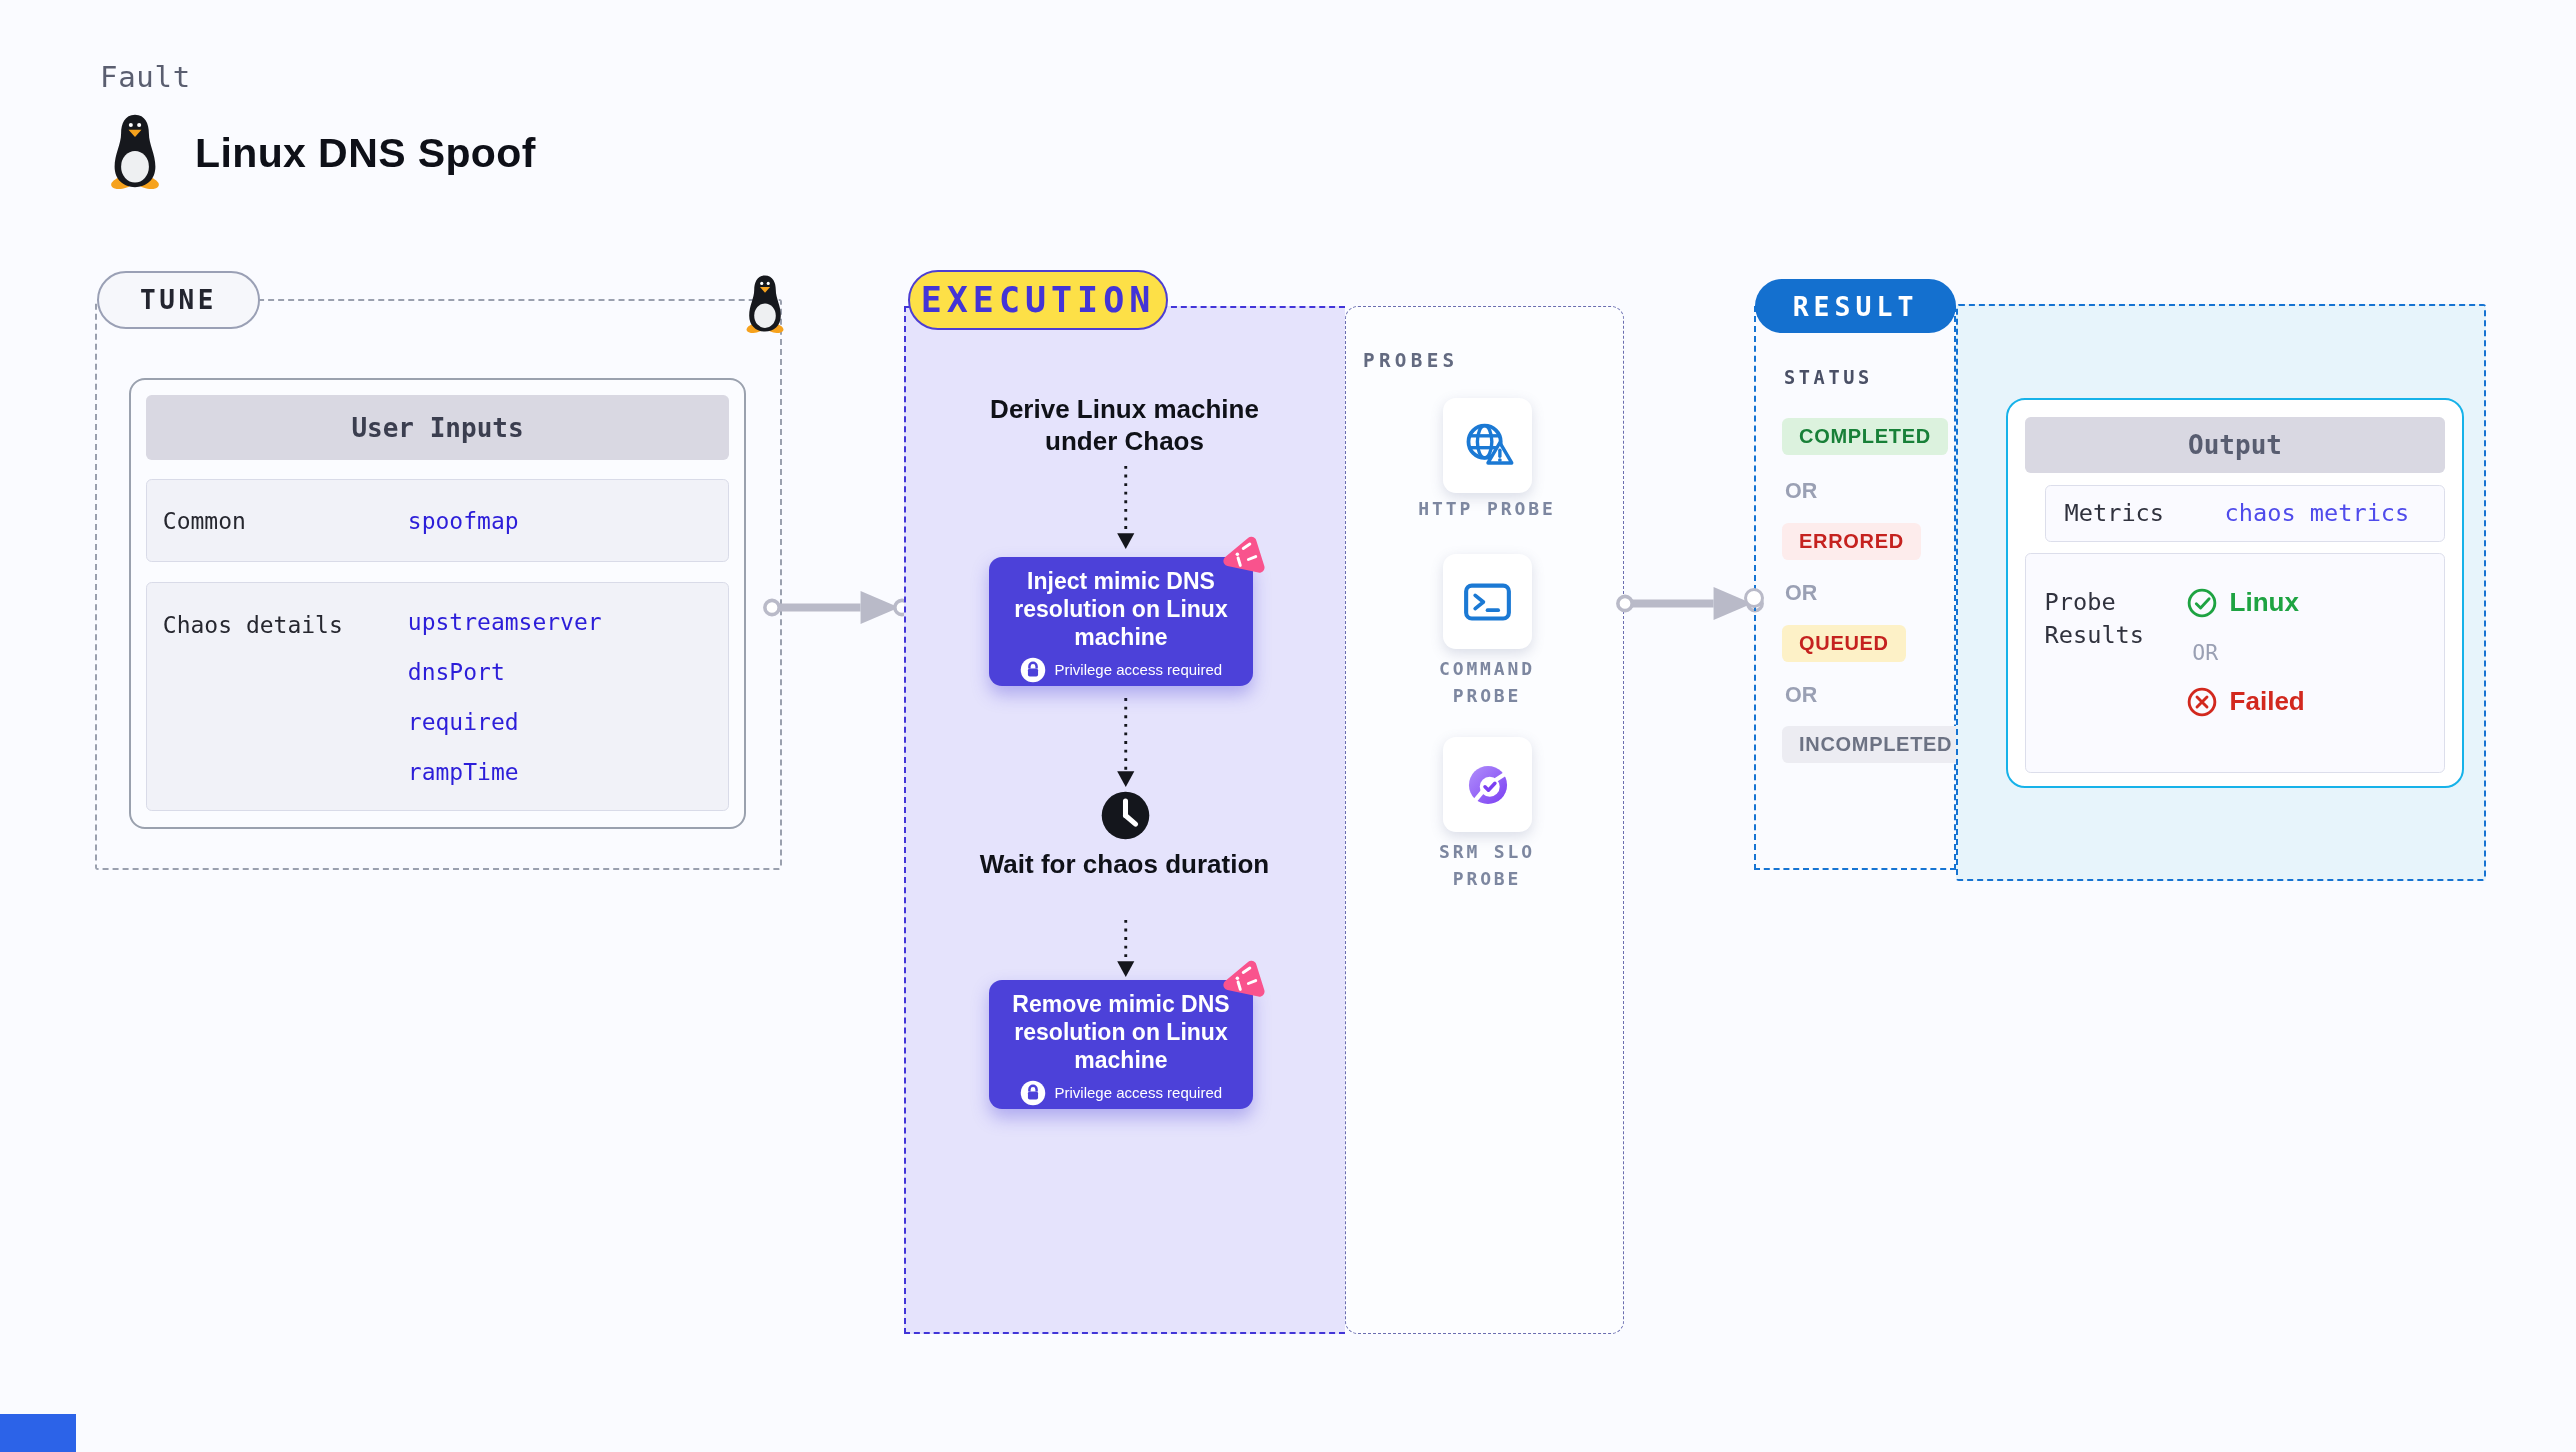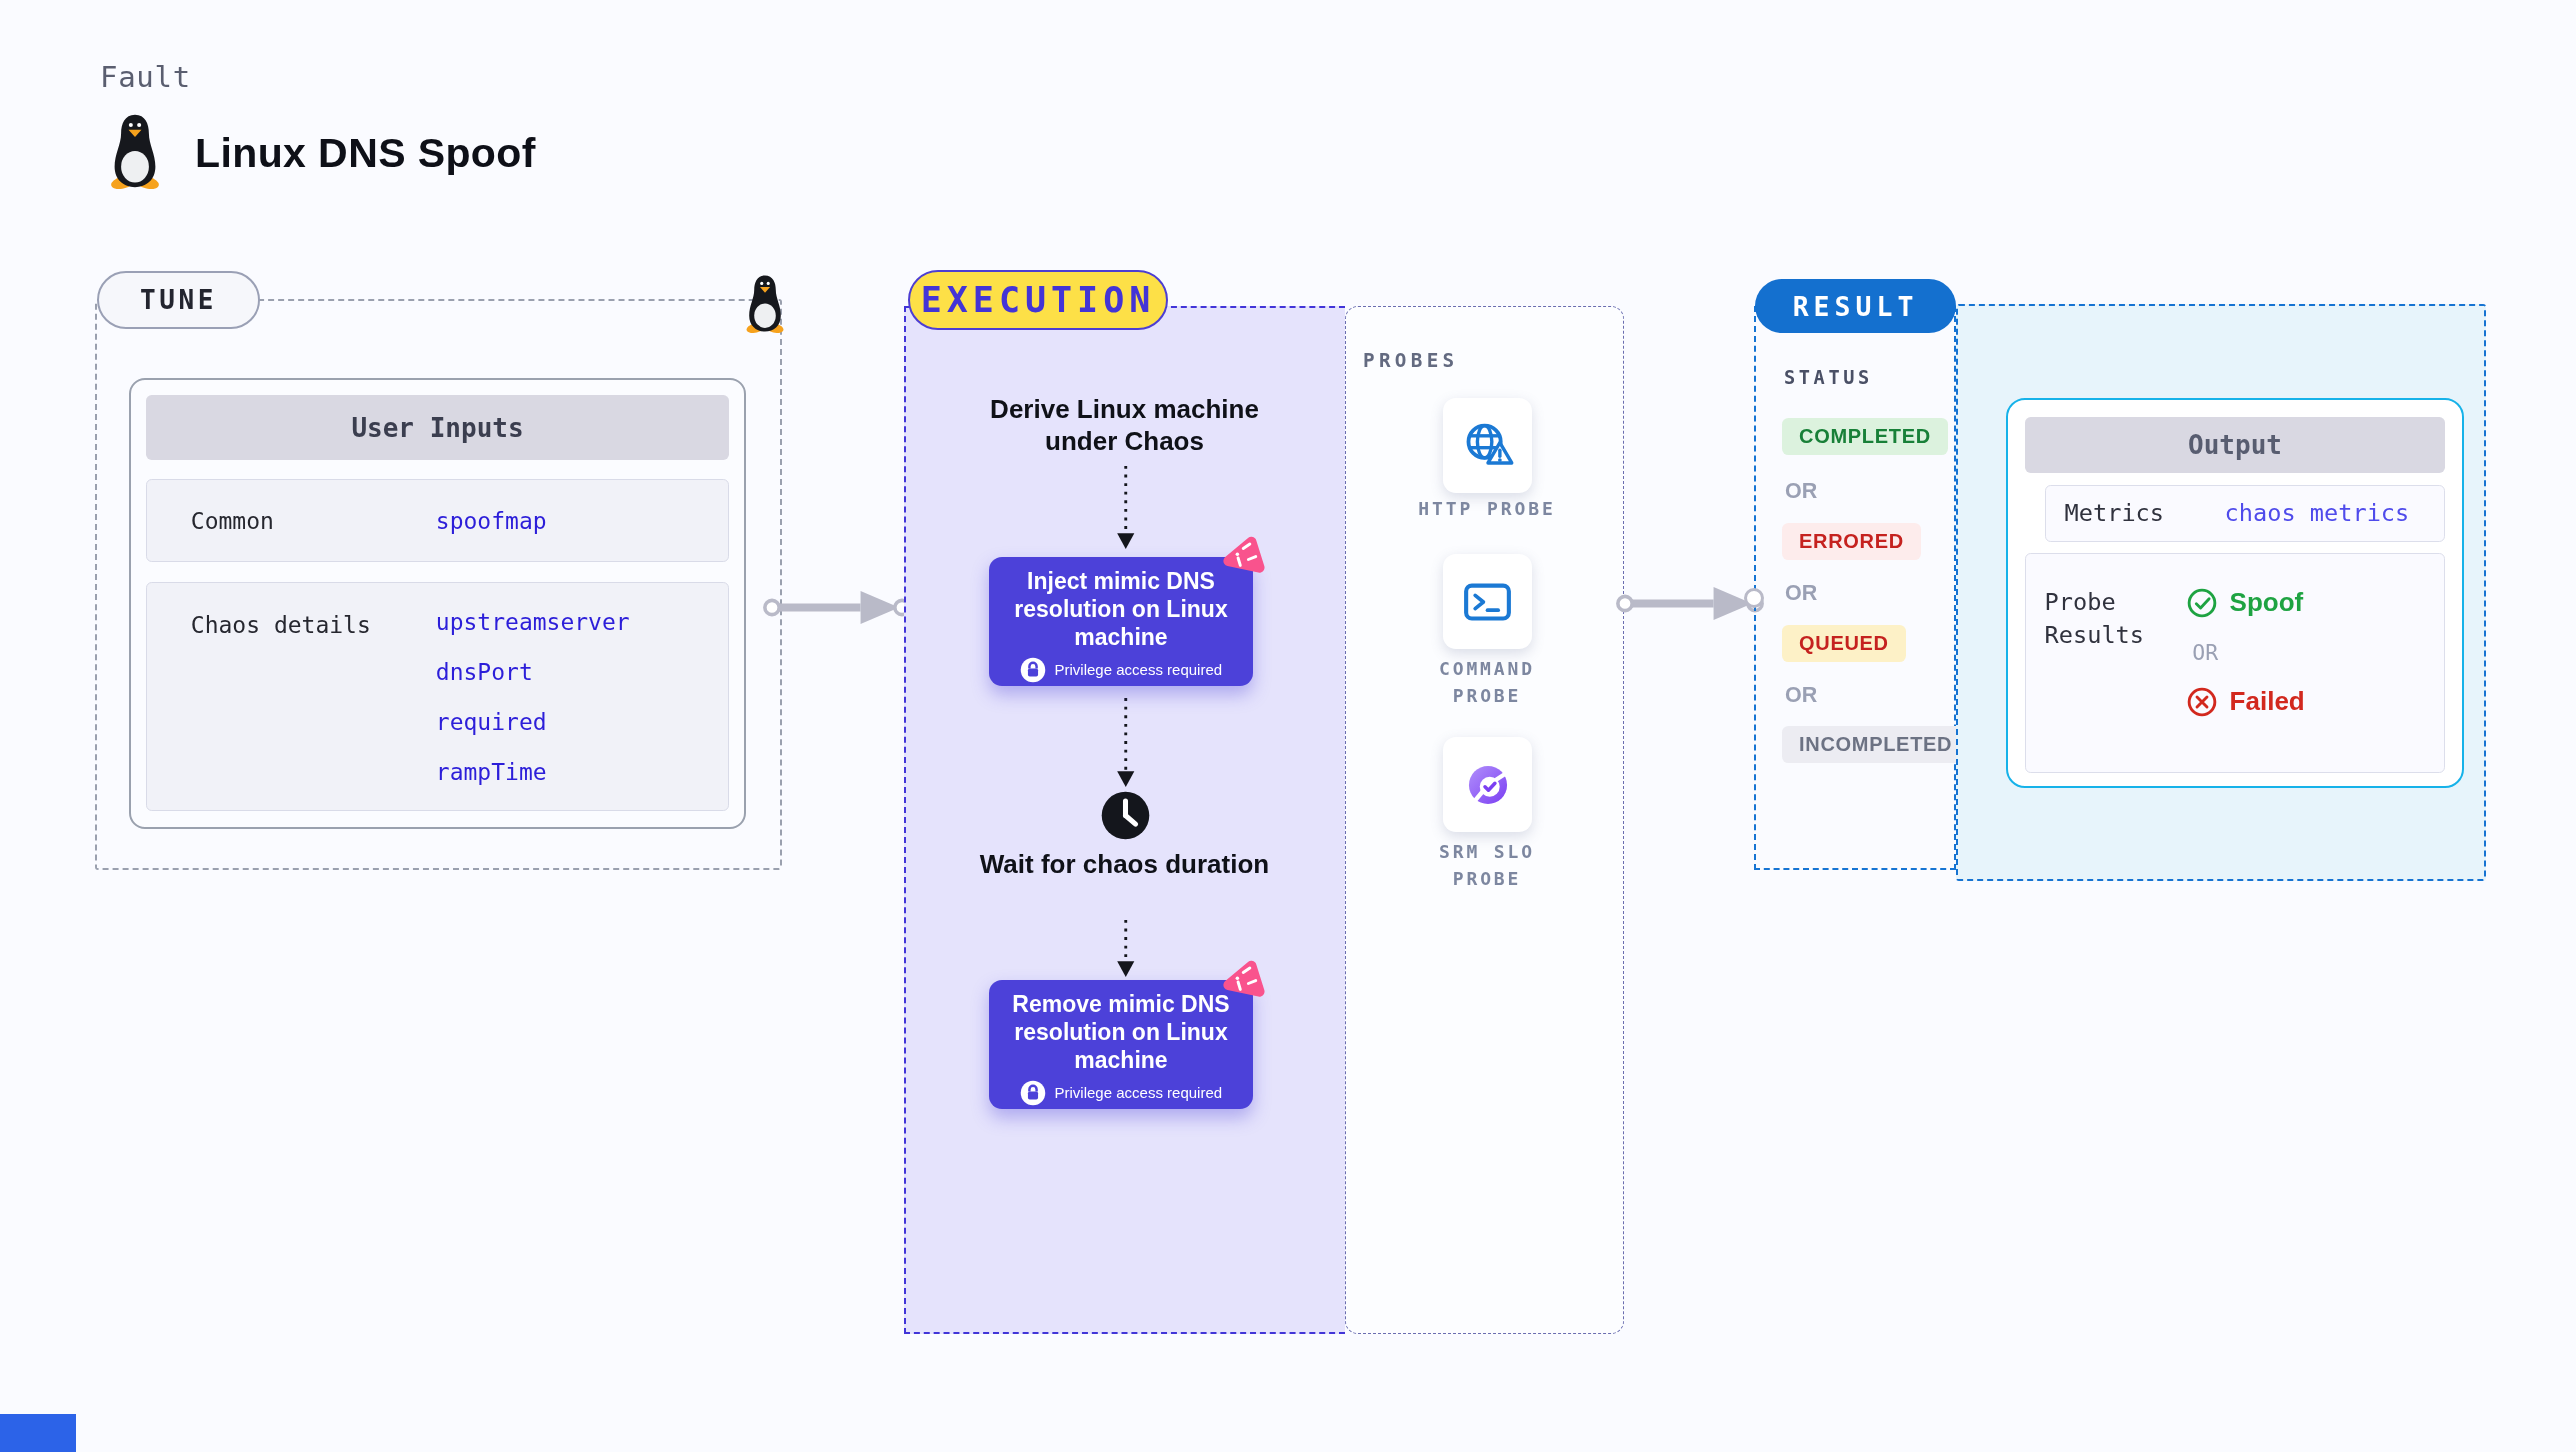--- a/index.html
+++ b/index.html
@@ -24,21 +24,21 @@
   .pill-result{left:1755px;top:279px;width:201px;height:54px;background:#1470cf;border:none;
              color:#ffffff;font-size:26.5px;letter-spacing:5px;z-index:5;}
 
   
   .tune-box{left:95px;top:299px;width:683px;height:567px;border:2.1px dashed #9aa0ae;border-radius:2.9px;}
   .ui-card{left:129px;top:378px;width:617px;height:451px;background:#fbfcff;border:2.1px solid #9aa1ae;
            border-radius:16px;box-sizing:border-box;padding:15px;}
   .ui-header{height:65px;background:#d9d8e2;border-radius:5.7px;display:flex;align-items:center;justify-content:center;
              font-size:26px;font-weight:700;color:#3b3e4f;}
   .ui-row{background:#f1f2f8;border:1.4px solid #d9dbe8;border-radius:5.7px;box-sizing:border-box;
-          display:flex;margin-top:19.3px;padding-left:28px;}
+          display:flex;margin-top:19.3px;}
   .ui-row-1{height:83px;align-items:center;}
   .ui-row-2{height:229px;align-items:flex-start;}
   .ui-label{font-size:23px;color:#26272f;padding-left:15.8px;flex:0 0 245px;}
   .ui-row-2 .ui-label{padding-top:29px;}
   .ui-value{font-size:23px;color:#2c1ed9;}
   .ui-values{display:flex;flex-direction:column;gap:24px;padding-top:26px;}
 
   
   .harrow{width:150px;height:43px;}
   .varrow{width:31.5px;}
@@ -290,21 +290,21 @@
       <div class="out-value">chaos metrics</div>
     </div>
     <div class="output-row row-probe">
       <div class="out-label" style="flex-basis:142px;">Probe Results</div>
       <div class="probe-outcomes">
         <div class="outcome passed">
           <svg width="30" height="30" viewBox="0 0 42 42">
             <circle cx="21" cy="21" r="18" fill="none" stroke="#1ea342" stroke-width="4"></circle>
             <path d="M13 22 l6 6 l12 -13" fill="none" stroke="#1ea342" stroke-width="4" stroke-linecap="round" stroke-linejoin="round"></path>
           </svg>
-          <span class="outcome-label" style="font-family:'Liberation Sans',sans-serif;">Spoof</span>
+          <span class="outcome-label" style="font-family:'Liberation Sans',sans-serif;">Linux</span>
         </div>
         <div class="outcome-or">OR</div>
         <div class="outcome failed">
           <svg width="30" height="30" viewBox="0 0 42 42">
             <circle cx="21" cy="21" r="18" fill="none" stroke="#d2281e" stroke-width="4"></circle>
             <path d="M14 14 l14 14 M28 14 l-14 14" fill="none" stroke="#d2281e" stroke-width="4" stroke-linecap="round"></path>
           </svg>
           <span class="outcome-label" style="font-family:'Liberation Sans',sans-serif;">Failed</span>
         </div>
       </div>

